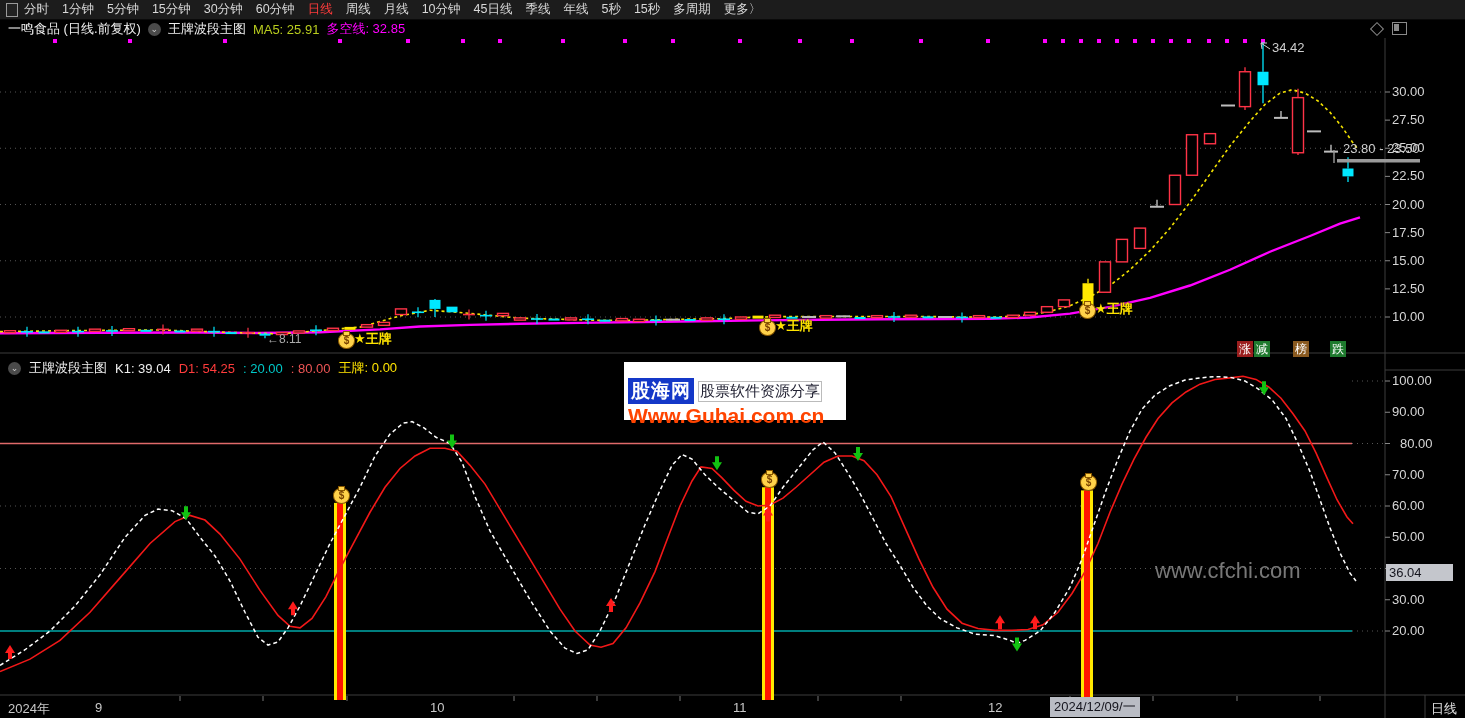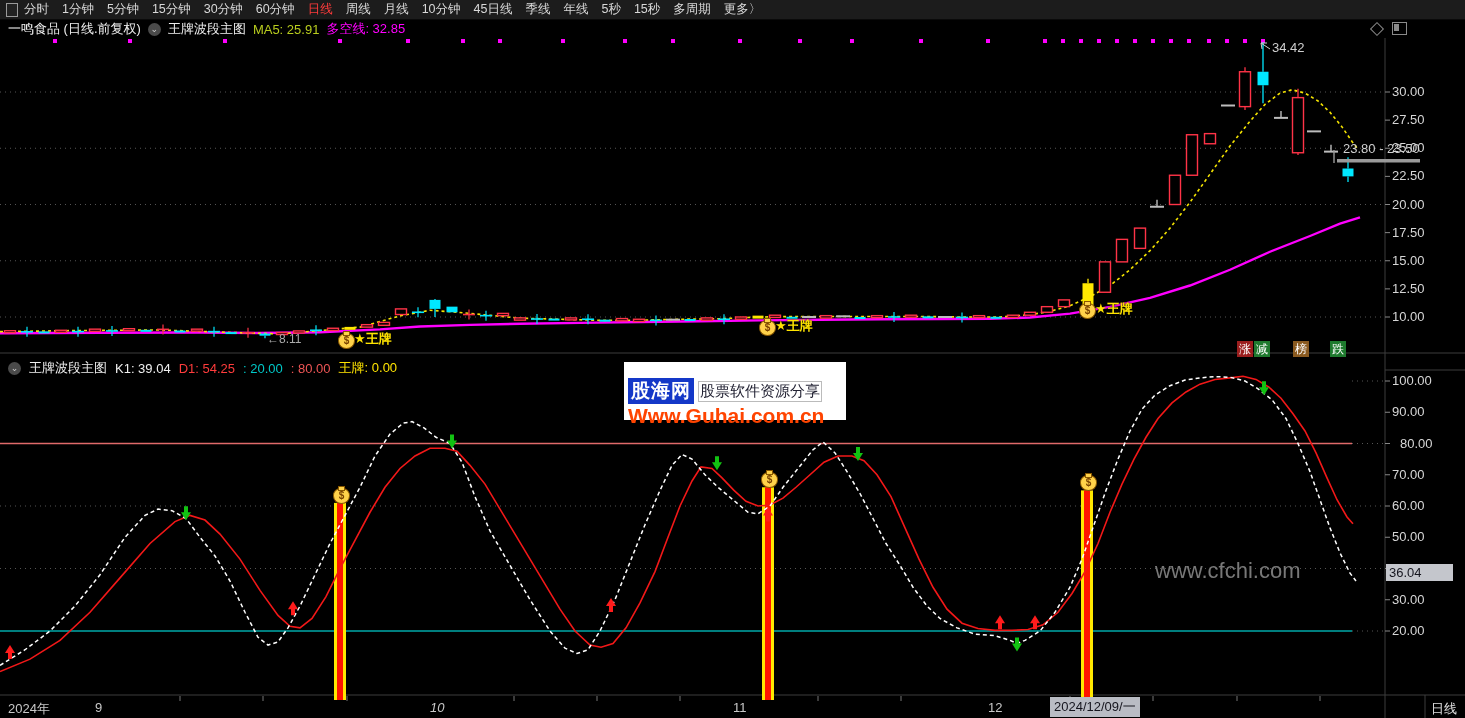--- a/index.html
+++ b/index.html
@@ -335,21 +335,21 @@
     </div>
     <div id="guhai-url">Www.Guhai.com.cn</div>
   </div>
   <div id="cfchi" class="abs">www.cfchi.com</div>
 
   <div id="sub-cur-badge">36.04</div>
 
   <div id="xaxis">
       <div class="x-label" style="position: absolute; left: 8px; top: 700px; color: rgb(200, 200, 200); font-size: 13px;">2024年</div>
       <div class="x-label" style="position: absolute; left: 95px; top: 700px; color: rgb(200, 200, 200); font-size: 13px;">9</div>
-      <div class="x-label" style="position: absolute; left: 430px; top: 700px; color: rgb(200, 200, 200); font-size: 13px; font-style: italic;">10</div>
+      <div class="x-label" style="position: absolute; left: 430px; top: 700px; color: rgb(200, 200, 200); font-size: 13px;">10</div>
       <div class="x-label" style="position: absolute; left: 733px; top: 700px; color: rgb(200, 200, 200); font-size: 13px;">11</div>
       <div class="x-label" style="position: absolute; left: 988px; top: 700px; color: rgb(200, 200, 200); font-size: 13px;">12</div>
     </div>
   <div id="date-badge">2024/12/09/一</div>
   <div id="period-label" class="abs">日线</div>
 
   <div id="yaxis-main">
       <div style="position: absolute; left: 1392px; top: 84px; color: rgb(214, 214, 214); font-size: 13px;">30.00</div>
       <div style="position: absolute; left: 1392px; top: 112.125px; color: rgb(214, 214, 214); font-size: 13px;">27.50</div>
       <div style="position: absolute; left: 1392px; top: 140.25px; color: rgb(214, 214, 214); font-size: 13px;">25.00</div>

